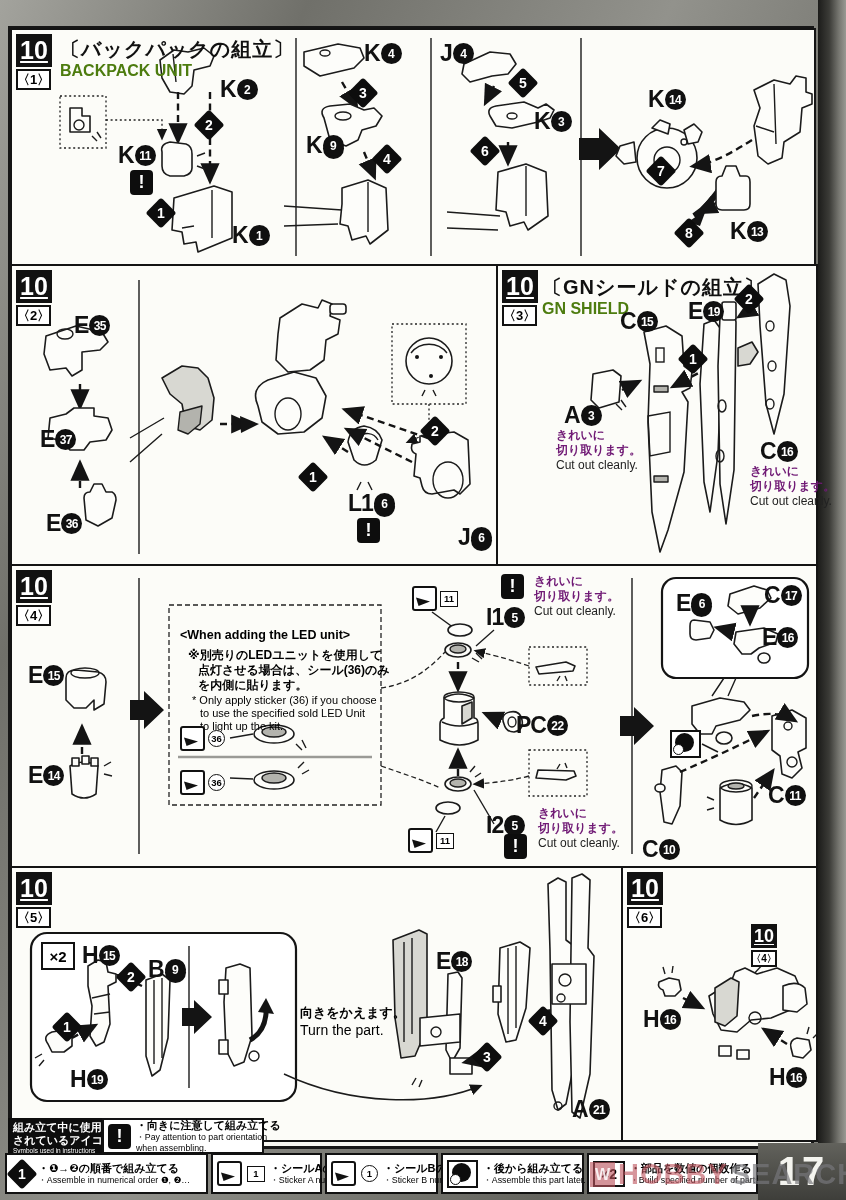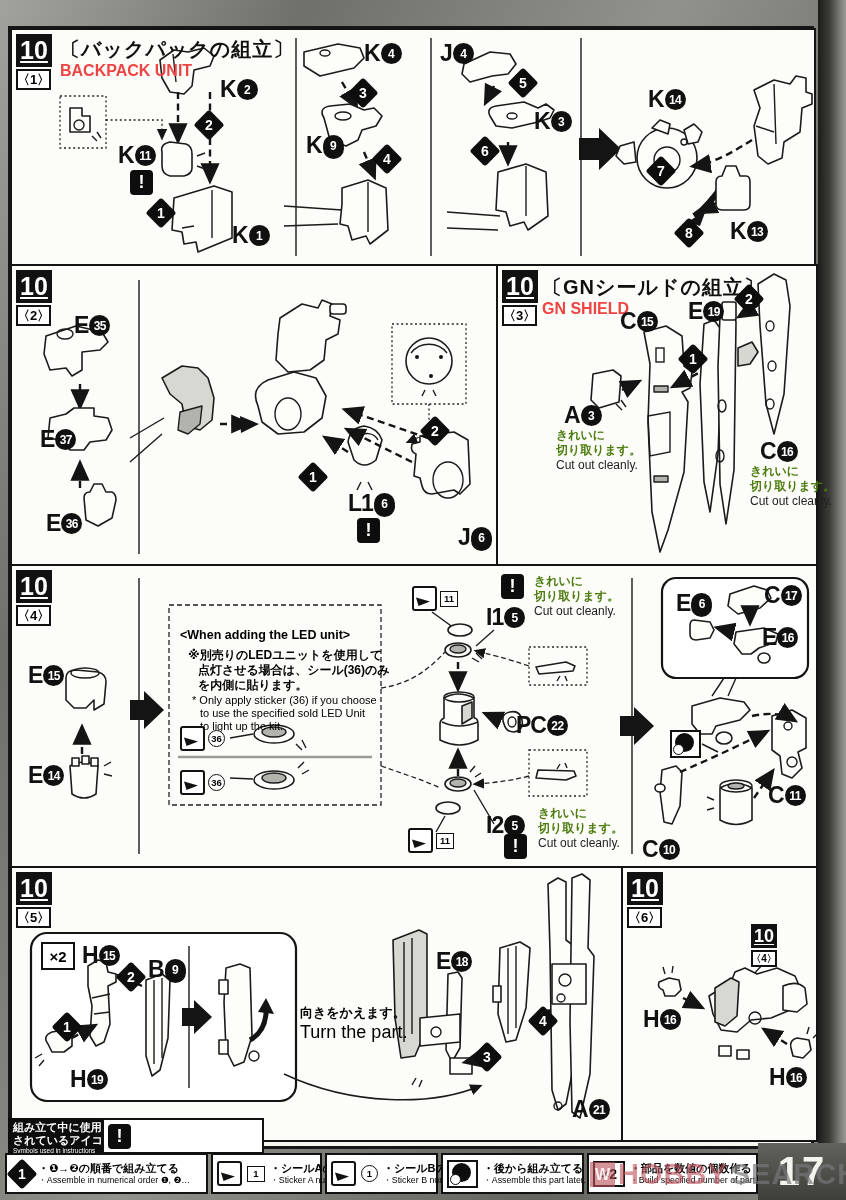--- a/index.html
+++ b/index.html
@@ -20,52 +20,52 @@
   svg .ln{fill:none;stroke:#1b1b1b;stroke-width:1.4}
   svg .dash{fill:none;stroke:#141414;stroke-width:2.4;stroke-dasharray:7 4.5}
   svg .dashthin{fill:none;stroke:#222;stroke-width:1.3;stroke-dasharray:5 3}
   svg .dot{fill:none;stroke:#222;stroke-width:1.3;stroke-dasharray:2 2.6}
   svg .blk{fill:#141414;stroke:none}
   
   .snum{background:#111;color:#fff;width:36px;height:33px;display:flex;align-items:center;justify-content:center;
     font-size:25px;font-weight:800;text-decoration:underline;text-underline-offset:2px}
   .ssub{background:#fff;border:2.5px solid #111;width:31px;height:17px;margin-top:2px;display:flex;align-items:center;justify-content:center;font-size:13px;font-weight:700}
   .title-jp{font-size:20px;font-weight:800;letter-spacing:1px;color:#101010;white-space:nowrap}
-  .title-en{font-size:16px;font-weight:800;color:#ef4444;white-space:nowrap}
+  .title-en{font-size:16px;font-weight:800;color:#4d7c0f;white-space:nowrap}
   
   .plabel{display:flex;align-items:center;gap:1px;white-space:nowrap}
   .plabel .pl{font-size:23px;font-weight:700;color:#111;letter-spacing:-1px}
   .bnum{width:21px;height:21px;border-radius:50%;background:#101010;color:#fff;display:inline-flex;align-items:center;justify-content:center;
     font-size:12px;font-weight:700;letter-spacing:-0.5px}
   .bnum.u{box-shadow:0 3px 0 0 #101010}
   
   .dia{width:22px;height:22px;background:#0d0d0d;border-radius:3px;transform:rotate(45deg);display:flex;align-items:center;justify-content:center}
   .dia>span{transform:rotate(-45deg);color:#fff;font-size:14px;font-weight:800}
   
   .warn{width:23px;height:25px;background:#0d0d0d;border-radius:4px;color:#fff;display:flex;align-items:center;justify-content:center;font-size:18px;font-weight:800}
   .cutnote span{display:block;white-space:nowrap}
-  .cutnote .cj{font-size:12px;font-weight:700;color:#4d7c0f;line-height:15px}
+  .cutnote .cj{font-size:12px;font-weight:700;color:#701a75;line-height:15px}
   .cutnote .ce{font-size:12px;color:#222;line-height:15px}
   
   .sticker{width:21px;height:21px;border:2px solid #111;border-radius:3px;background:#fff;position:relative;overflow:hidden;display:inline-block}
   .sticker i{position:absolute;left:2px;top:8px;width:14px;height:10px;background:#111;clip-path:polygon(0 15%,100% 55%,18% 100%)}
   .nbox{min-width:14px;height:14px;border:1.8px solid #111;background:#fff;display:inline-flex;align-items:center;justify-content:center;
     font-size:9.5px;font-weight:700;padding:0 1px}
   .circ{width:15px;height:15px;border:1.8px solid #111;border-radius:50%;background:#fff;display:inline-flex;align-items:center;justify-content:center;font-size:9.5px;font-weight:700}
   .x2i{border:2.5px solid #111;background:#fff;display:inline-flex;align-items:center;justify-content:center;font-weight:800}
   .later{width:27px;height:24px;border:2.5px solid #111;background:#fff;position:relative;display:inline-block}
   .later .c1{position:absolute;left:3px;top:1px;width:19px;height:19px;border-radius:50%;background:#0d0d0d}
   .later .c2{position:absolute;left:1px;top:12px;width:9px;height:9px;border-radius:50%;background:#fff;border:1.5px solid #0d0d0d}
   
   .ledt-jp{font-size:15px;font-weight:800;white-space:nowrap}
   .ledt-en{font-size:12.5px;font-weight:700;white-space:nowrap}
   .led-jp{font-size:12px;font-weight:700;white-space:nowrap;line-height:15px}
   .led-en{font-size:11px;white-space:nowrap;line-height:13.5px}
   .turnnote .tj{font-size:13px;font-weight:700;display:block;white-space:nowrap}
-  .turnnote .te{font-size:18px;display:block;white-space:nowrap}
+  .turnnote .te{font-size:14px;display:block;white-space:nowrap}
   
   .symbox{background:#0d0d0d;color:#fff;padding:3px 5px}
   .symbox .sj{display:block;font-size:11px;font-weight:700;white-space:nowrap;line-height:13px}
   .symbox .se{display:block;font-size:6.5px;white-space:nowrap;line-height:8px}
   .lcell{position:absolute;background:#fff;border:2.5px solid #111;display:flex;align-items:center;gap:5px;padding:0 4px;box-sizing:border-box}
   .lcell .lt .j{display:block;font-size:11px;font-weight:700;white-space:nowrap;line-height:14px}
   .lcell .lt .e{display:block;font-size:8.8px;white-space:nowrap;line-height:11px}
   .pgnum{font-size:40px;font-weight:800;color:#f4f4ef;letter-spacing:2px}
   .wm{display:flex;align-items:center;gap:3px;pointer-events:none}
   .wm .wlogo{width:25px;height:25px;background:rgba(185,82,92,.62);color:rgba(255,255,255,.85);display:flex;align-items:center;justify-content:center;font-weight:800;font-size:16px}
@@ -760,20 +760,25 @@
 
 <div class="symbox abs" style="left:8px;top:1118px;width:92px;height:30px">
   <span class="sj">組み立て中に使用</span>
   <span class="sj">されているアイコン</span>
   <span class="se">Symbols used in instructions</span>
 </div>
 <div class="lcell" style="left:102px;top:1118px;width:162px;height:36px">
   <span class="warn" style="flex:none">
       <span>!</span>
     </span>
+  <span class="lt">
+    <span class="j">・向きに注意して組み立てる</span>
+    <span class="e">・Pay attention to part orientation</span>
+    <span class="e">when assembling.</span>
+  </span>
 </div>
 <div class="lcell" style="left:5px;top:1153px;width:203px;height:41px">
   <span class="dia" style="flex:none">
       <span>1</span>
     </span>
   <span class="lt">
     <span class="j">・❶→❷の順番で組み立てる</span>
     <span class="e">・Assemble in numerical order ❶, ❷…</span>
   </span>
 </div>

